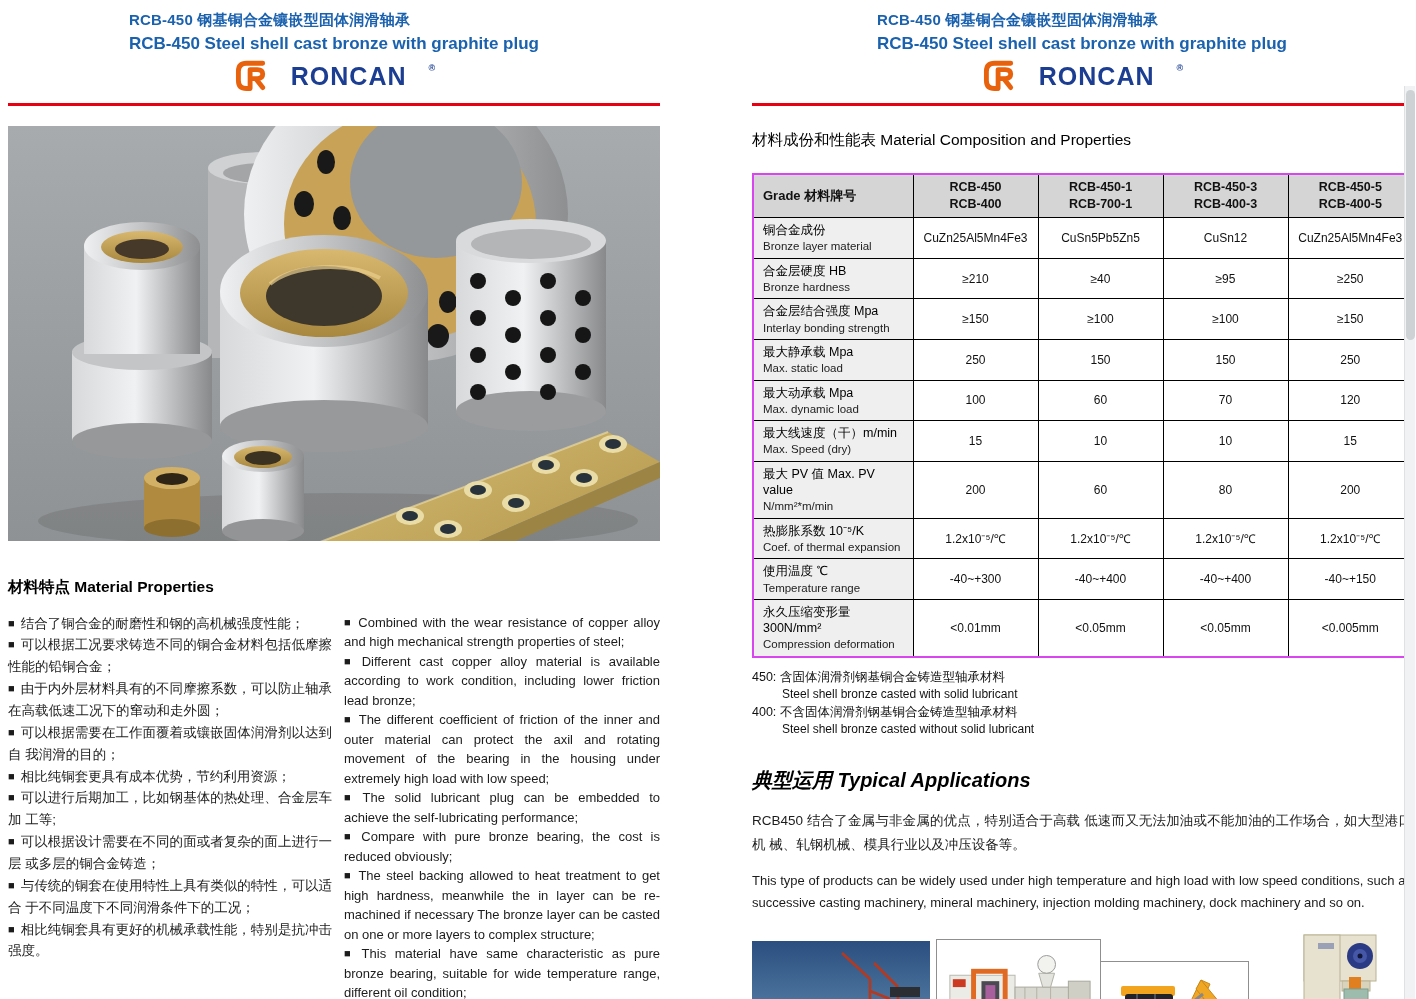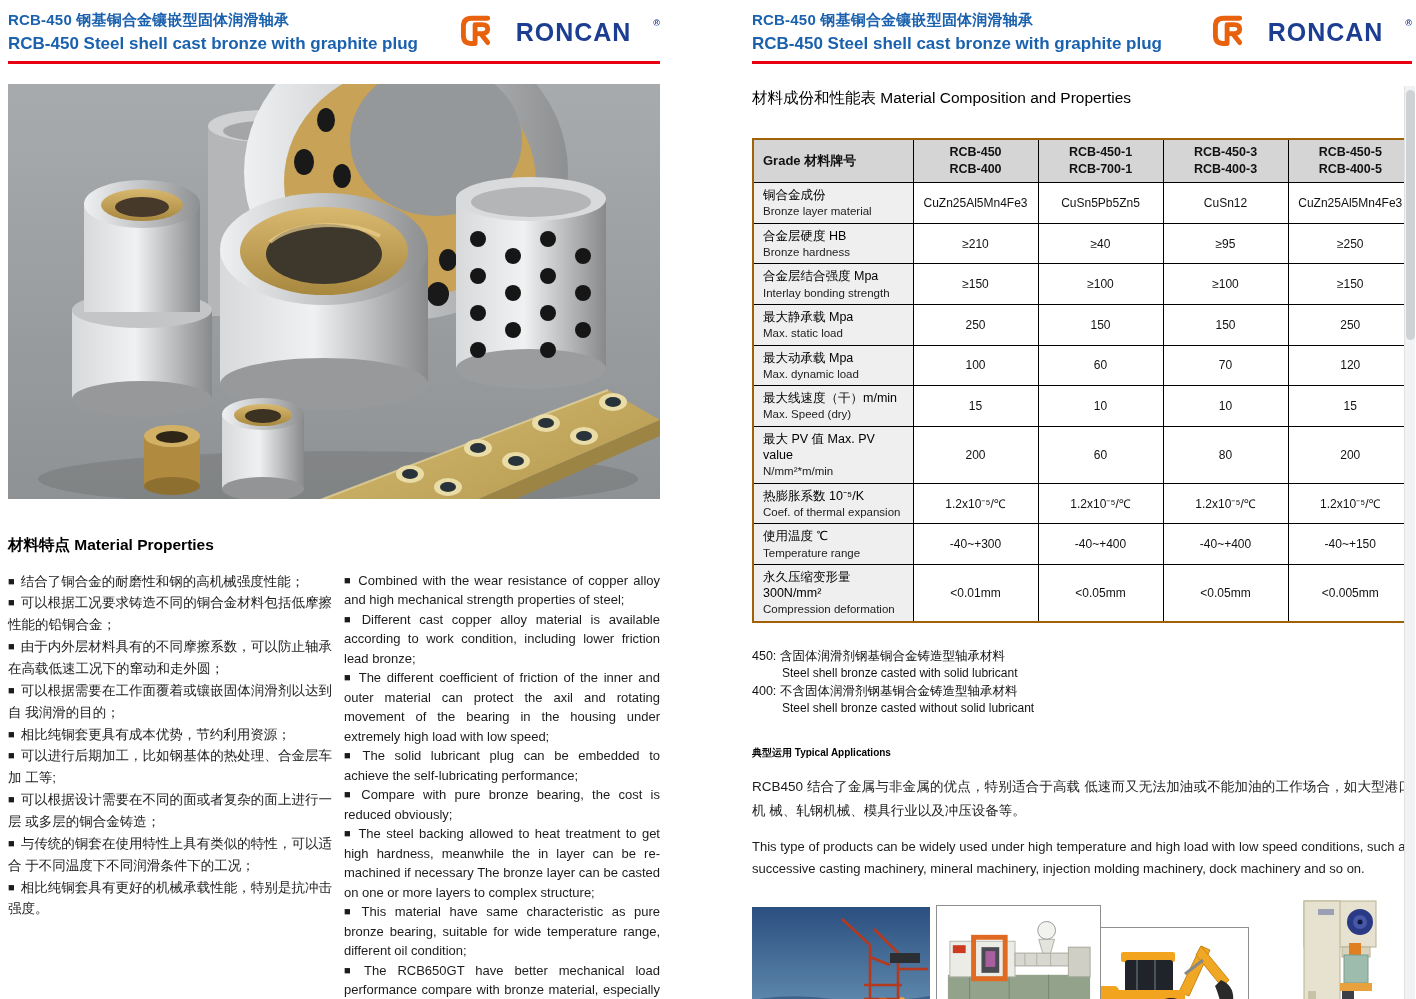--- a/index.html
+++ b/index.html
@@ -5,56 +5,56 @@
   * { margin:0; padding:0; box-sizing:border-box; }
   html,body { background:#ffffff; }
   body { font-family:"Liberation Sans", sans-serif; color:#111; }
   .canvas { position:relative; width:1416px; height:999px; background:#fff; overflow:hidden; }
 
   .page { position:absolute; top:10px; }
   .page-left  { left:8px;   width:652px; }
   .page-right { left:752px; width:660px; }
 
   
-  .pg-header { display:flex; justify-content:space-between; align-items:flex-start; }
+  .pg-header { display:flex; justify-content:space-between; align-items:center;flex-direction:column; }
   .title-zh { font-size:15px; font-weight:700; color:#1A61AE; line-height:1.3; letter-spacing:.2px; }
   .title-en { font-size:17px; font-weight:700; color:#1A61AE; line-height:1.3; margin-top:3px; }
   .logo { display:flex; align-items:center; gap:22px; margin-top:2px; }
   .logo-text { font-size:25px; font-weight:700; color:#1C3E92; letter-spacing:1px; line-height:1; }
   .logo-reg { font-size:9px; font-weight:700; color:#1C3E92; vertical-align:top; position:relative; top:-9px; }
   .redline { height:3px; background:#E60012; margin-top:6px; }
 
   
   .product-photo { margin-top:20px; width:652px; height:415px; overflow:hidden; }
   .section-title { margin-top:36px; font-size:15.5px; font-weight:700; color:#000; }
   .bullets { display:flex; gap:12px; margin-top:15px; }
   .bullets .colz { width:324px; }
   .bullets .cole { width:316px; }
   .blt { font-size:13.5px; line-height:1.62; color:#1c1c1c; text-align:justify; }
   .cole .blt { font-size:13px; line-height:1.5; }
   .blt::before { content:"■"; font-size:11px; margin-right:6px; position:relative; top:-1px; }
 
   
   .tbl-title { margin-top:24px; font-size:15.5px; font-weight:400; color:#000; }
-  table.props { margin-top:29px; width:660px; border-collapse:collapse; border:2px solid #a16207; table-layout:fixed; }
+  table.props { margin-top:22px; width:660px; border-collapse:collapse; border:2px solid #d946ef; table-layout:fixed; }
   table.props th, table.props td { border:1px solid #000; }
   tr.hdr th { background:#D5D5D5; height:44px; }
   th.grade { text-align:left; padding-left:9px; font-size:13px; font-weight:700; background:#D5D5D5; }
   .col-h { font-size:12.5px; font-weight:700; line-height:1.35; text-align:center; }
   td.lab { background:#EFEFEF; text-align:left; padding:4px 6px 4px 9px; height:40px; }
   .lab-zh { font-size:12.5px; color:#000; line-height:1.3; }
   .lab-en { font-size:11.5px; color:#222; line-height:1.25; margin-top:1px; }
   td.val { background:#fff; text-align:center; font-size:12px; color:#111; }
 
-  .footnotes { margin-top:24px; }
+  .footnotes { margin-top:10px; }
   .fn-line1 { font-size:12.5px; color:#111; line-height:1.45; }
   .fn-code { display:inline-block; min-width:28px; }
   .fn-line2 { font-size:12px; color:#111; line-height:1.45; margin-left:30px; }
 
-  .apps-title { margin-top:28px; font-size:10px; font-weight:700; color:#000; }
+  .apps-title { margin-top:28px; font-size:20px; font-weight:700; color:#000;font-style:italic; }
   .para-zh { margin-top:15px; font-size:13.5px; line-height:1.8; color:#1c1c1c; text-align:justify; }
   .para-en { margin-top:13px; font-size:13px; line-height:1.65; color:#1c1c1c; text-align:justify; }
 
   .apps-strip { position:relative; margin-top:16px; height:182px; }
   .app-img { position:absolute; overflow:hidden; }
   .img-port      { left:0;   top:12px; width:178px; height:144px; }
   .img-inject    { left:184px; top:10px; width:165px; height:110px; border:1px solid #8f8f8f; background:#fff; z-index:3; padding:3px; }
   .img-backhoe   { left:278px; top:32px; width:219px; height:122px; border:1px solid #8f8f8f; background:#fff; z-index:2; padding:2px; }
   .img-press     { left:542px; top:0;   width:96px;  height:175px; background:#fff; z-index:1; }
   .app-img svg { display:block; width:100%; height:100%; }

